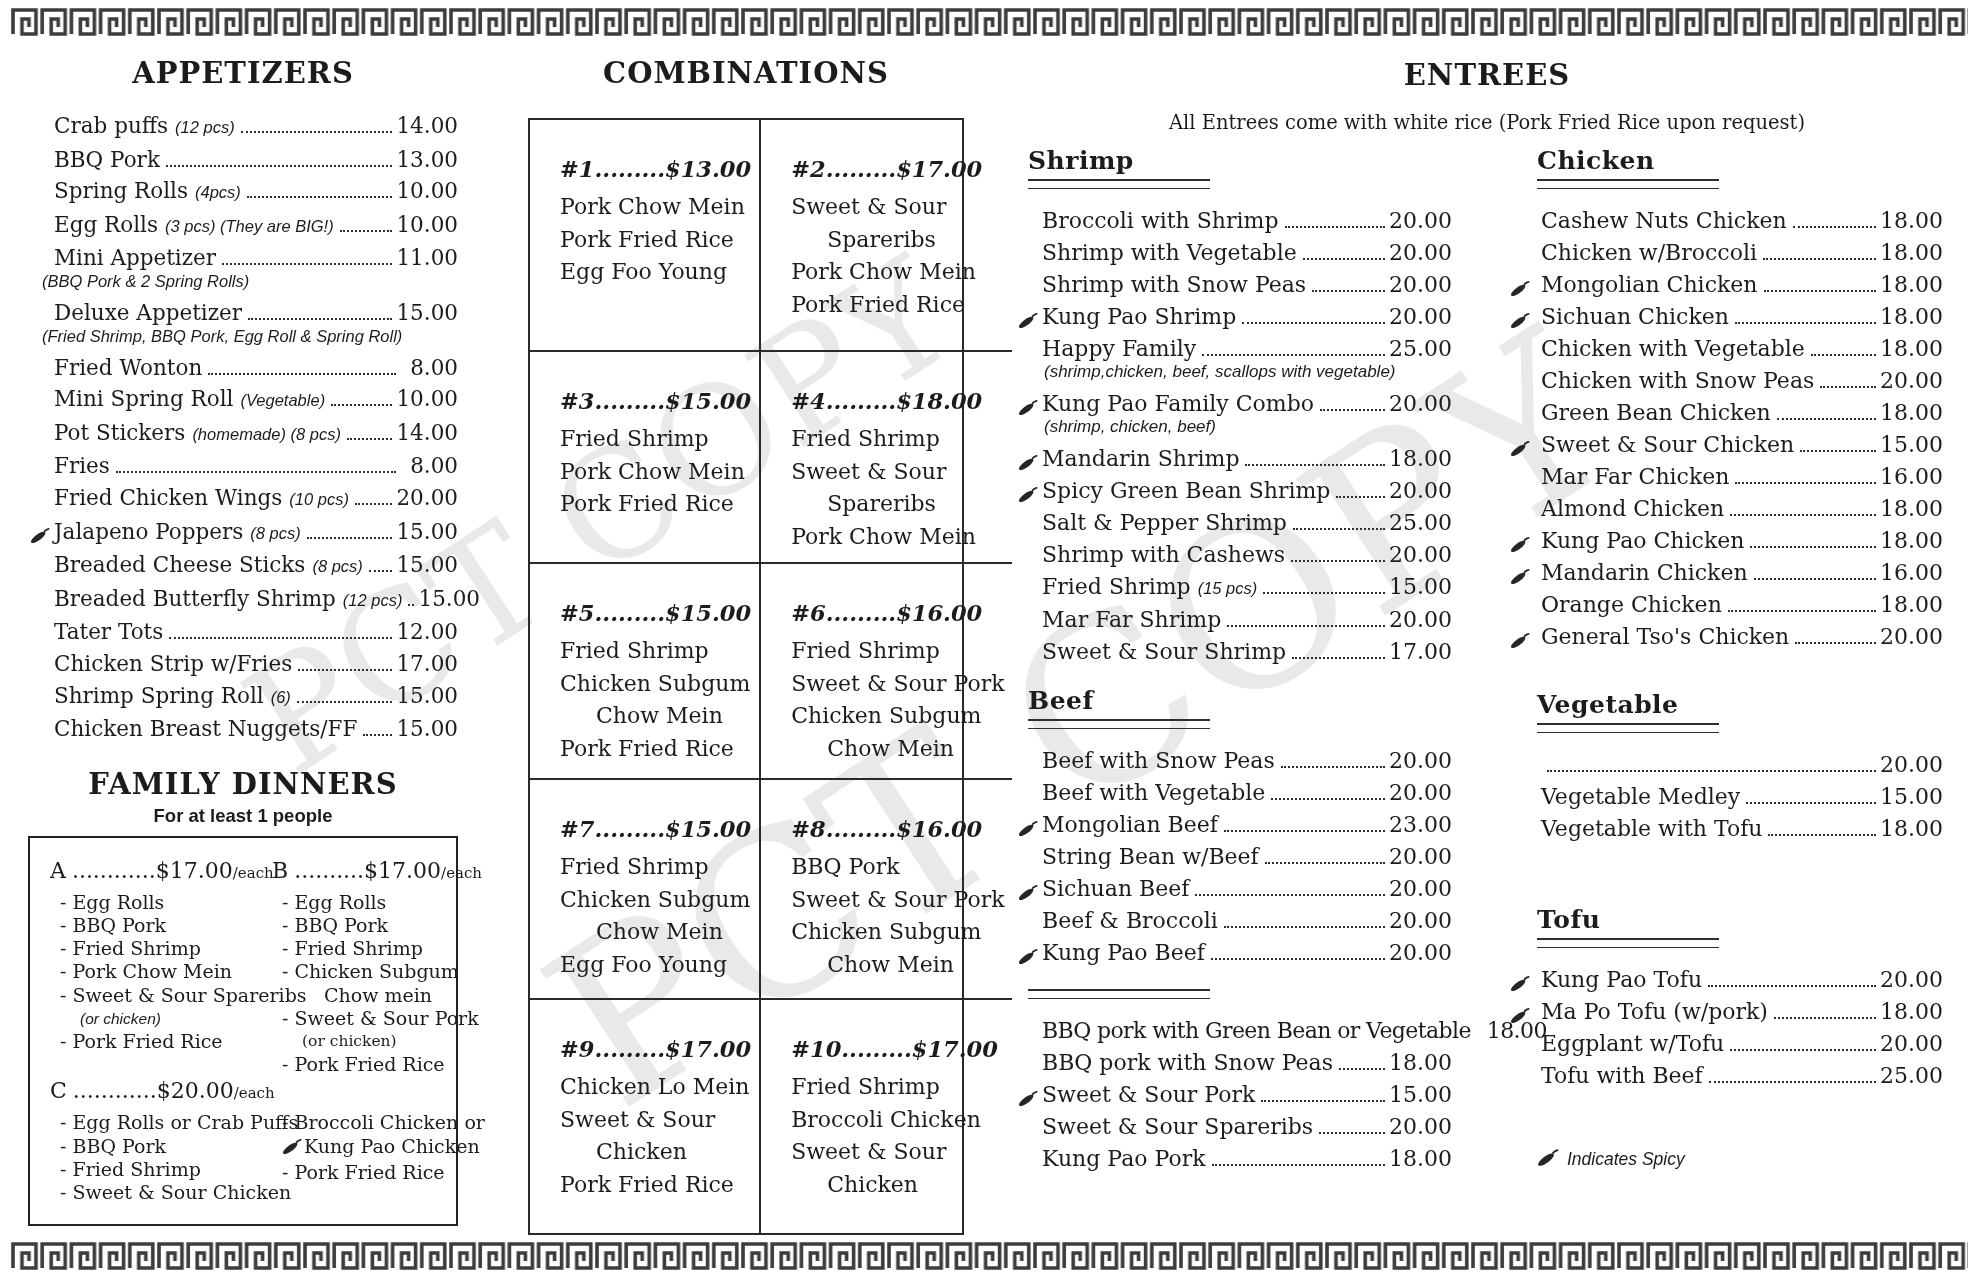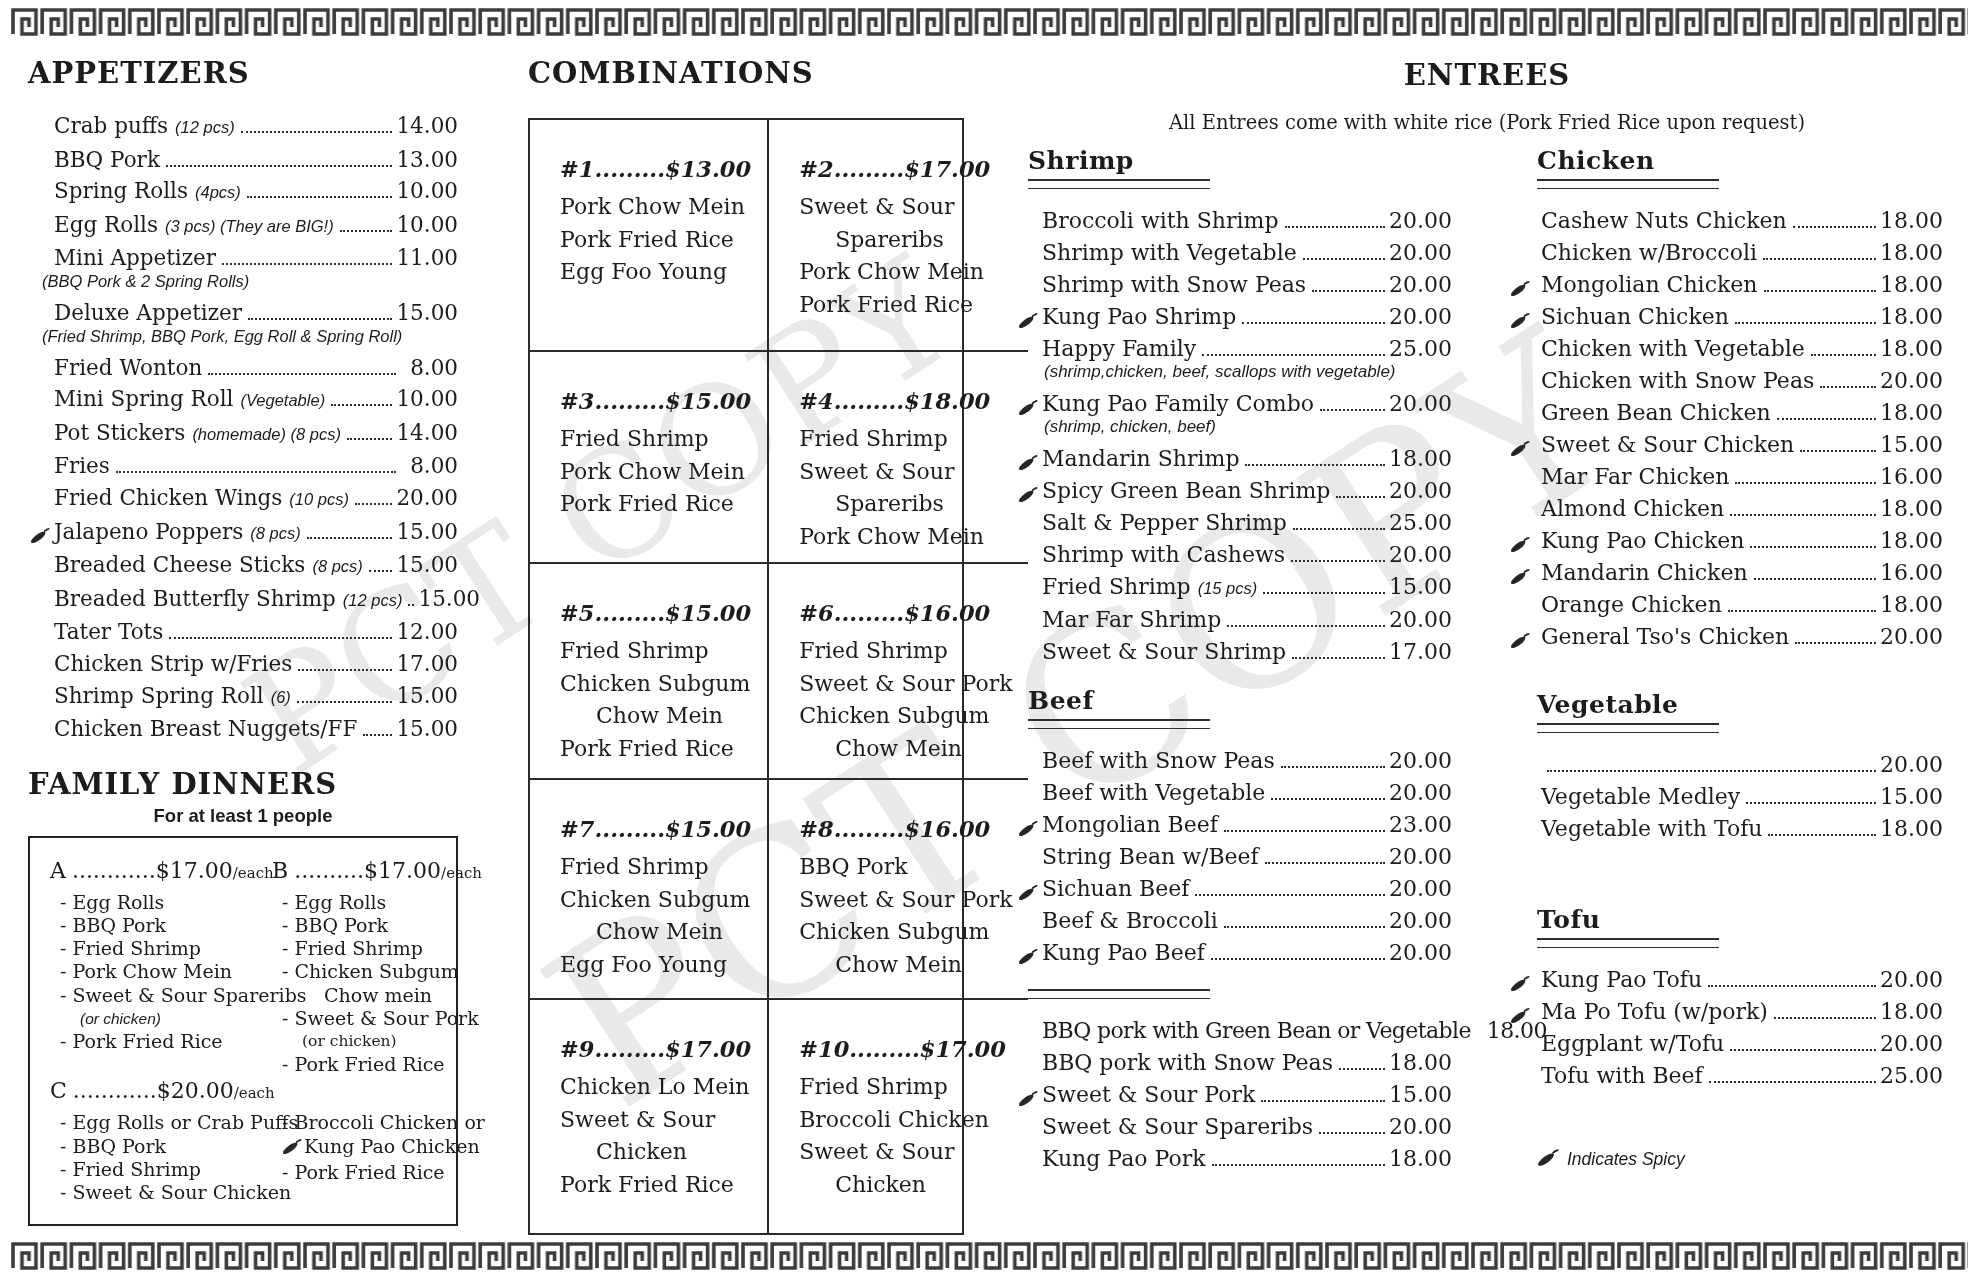--- a/index.html
+++ b/index.html
@@ -9,21 +9,21 @@
   .gk{position:absolute;left:10px;}
   .gk-top{top:6px;}
   .gk-bottom{top:1240px;}
   
   .wm{position:absolute;font-family:"DejaVu Serif",serif;color:rgba(0,0,0,0.085);
       white-space:nowrap;text-align:center;pointer-events:none;z-index:0;}
   .wm1{left:150px;top:430px;width:900px;font-size:150px;transform:rotate(-33deg);}
   .wm2{left:380px;top:590px;width:1400px;font-size:225px;transform:rotate(-33deg);}
   .content{position:relative;z-index:1;}
   
-  .big-title{font-size:29px;font-weight:bold;letter-spacing:1px;margin:0;}
+  .big-title{font-size:29px;font-weight:bold;letter-spacing:1px;text-align:center;margin:0;}
   
   .row{position:relative;display:flex;align-items:baseline;}
   .nm{white-space:nowrap;}
   .note{font-family:"Liberation Sans",sans-serif;font-style:italic;font-size:16.5px;
         margin-left:7px;white-space:nowrap;}
   .dots{flex:1;border-bottom:2px dotted #2e2e2e;margin:0 4px 6px 6px;min-width:6px;}
   .row.nodots .dots{border-bottom:none;}
   .row.tight{font-size:20.5px;letter-spacing:-0.6px;}
   .price{text-align:right;min-width:58px;white-space:nowrap;}
   .sub{font-family:"Liberation Sans",sans-serif;font-style:italic;font-size:16.5px;
@@ -47,21 +47,21 @@
   .fd-line{font-size:19px;line-height:23.2px;padding-left:10px;white-space:nowrap;}
   .fd-line.cont{padding-left:52px;}
   .fd-line.plan-note{font-size:15.5px;padding-left:30px;}
   .fd-line.it{font-style:italic;font-family:"Liberation Sans",sans-serif;}
   .fd-c{margin-top:2px;}
   .fd-c-cols{display:grid;grid-template-columns:222px 1fr;margin-top:4px;}
   
   .col-combo{position:absolute;left:528px;top:56px;width:436px;}
   .combo-grid{margin-top:28px;border:2.5px solid #2a2a2a;display:grid;
               grid-template-columns:1fr 1fr;grid-template-rows:232px 212px 216px 220px 233px;}
-  .combo-cell{border-bottom:2px solid #2a2a2a;padding:36px 16px 0 30px;}
+  .combo-cell{border-bottom:2px solid #2a2a2a;padding:36px 8px 0 30px;}
   .combo-cell:nth-child(odd){border-right:2px solid #2a2a2a;}
   .combo-cell:nth-last-child(-n+2){border-bottom:none;}
   .combo-head{font-size:22.5px;font-weight:bold;font-style:italic;margin-bottom:9px;white-space:nowrap;}
   .combo-line{font-size:22px;line-height:32.5px;white-space:nowrap;}
   .combo-line.cont{padding-left:36px;}
   
   .ent-head{position:absolute;left:1028px;top:58px;width:918px;text-align:center;}
   .ent-subtitle{font-size:19.5px;margin-top:19px;}
   .ent-sec{position:absolute;}
   .sec-head{font-size:25px;font-weight:bold;letter-spacing:0.5px;}

